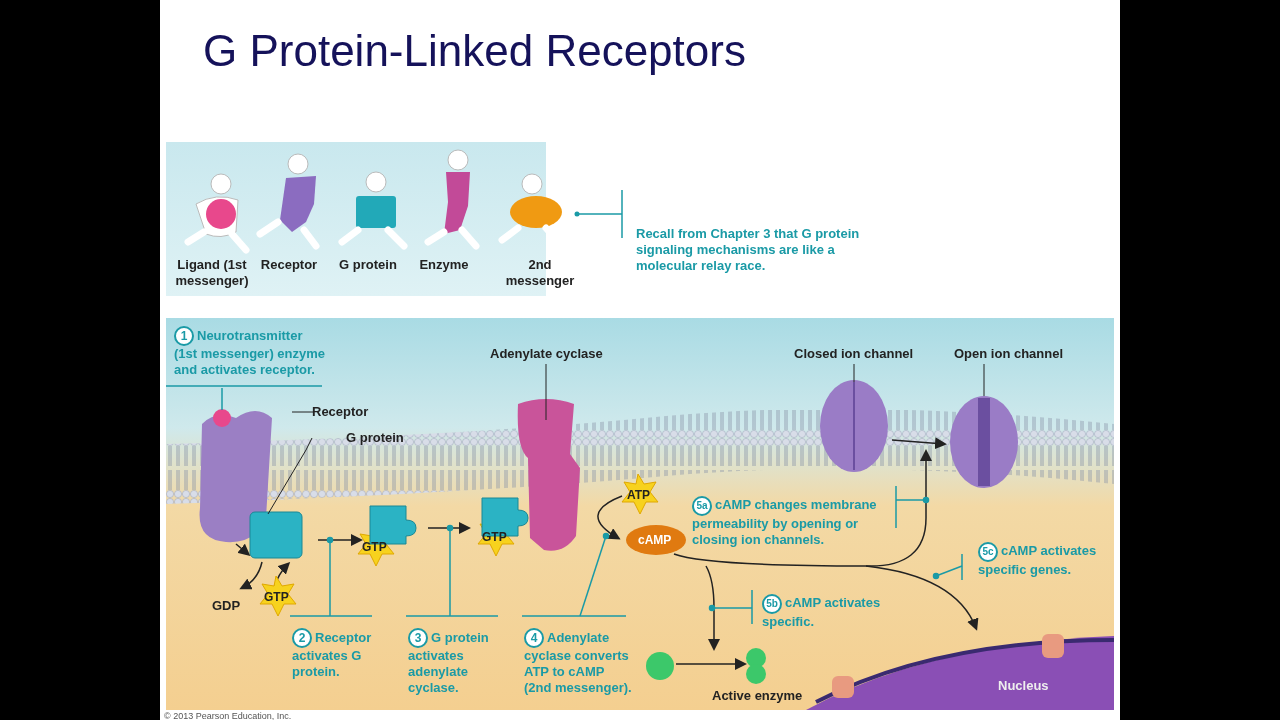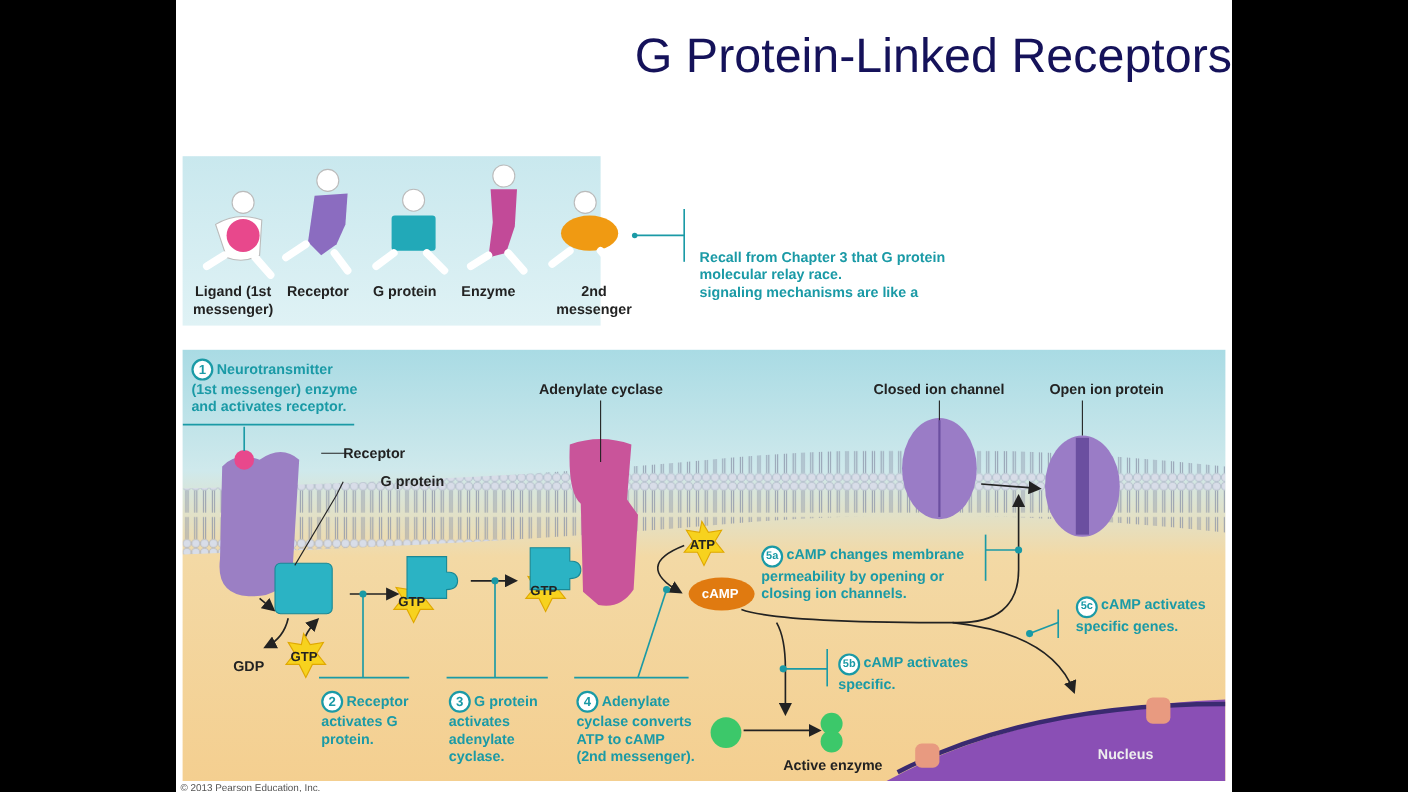--- a/index.html
+++ b/index.html
@@ -1,18 +1,18 @@
 <!DOCTYPE html>
 <html><head>
 <meta charset="utf-8">
 <style>
   html,body{margin:0;padding:0;}
   body{width:1280px;height:720px;background:#000;position:relative;overflow:hidden;font-family:"Liberation Sans",sans-serif;}
   .slide{position:absolute;left:160px;top:0;width:960px;height:720px;background:#fff;overflow:hidden;}
-  .title{position:absolute;left:0;top:26px;width:960px;text-align:right;font-family:"Liberation Sans",sans-serif;font-size:44px;color:#15125a;}
+  .title{position:absolute;left:0;top:26px;width:960px;text-align:left;font-family:"Liberation Sans",sans-serif;font-size:44px;color:#15125a;padding-left:43px;}
   .relay{position:absolute;left:6px;top:142px;width:380px;height:154px;background:linear-gradient(#c9e8ee,#dff2f5);}
   .relay-label{position:absolute;font-weight:bold;font-size:13px;color:#222;line-height:16px;text-align:center;}
   .recall{position:absolute;left:476px;top:189px;font-weight:bold;font-size:13px;color:#1a9aa6;line-height:16px;width:260px;margin-top:37px;}
   .main{position:absolute;left:6px;top:318px;width:948px;height:392px;background:linear-gradient(#a9dbe4 0%,#cfe9ec 28%,#f3d9a5 48%,#f4cf90 100%);}
   .step{position:absolute;font-weight:bold;font-size:13px;color:#1a9aa6;line-height:16px;}
   .step .num{display:inline-block;width:16px;height:16px;border:2px solid #1a9aa6;border-radius:50%;background:#fff;text-align:center;line-height:16px;font-size:12px;margin-right:3px;box-sizing:content-box;}
   .lbl{position:absolute;font-weight:bold;font-size:13px;color:#222;}
   .copyright{position:absolute;left:4px;top:711px;font-size:9px;color:#555;}
   svg{position:absolute;left:0;top:0;}
 </style>
@@ -65,22 +65,22 @@
     </div>
   </div>
 
   <svg width="960" height="320" style="pointer-events:none">
     <line x1="417" y1="214" x2="462" y2="214" stroke="#1a9aa6" stroke-width="1.5"></line>
     <circle cx="417" cy="214" r="2.5" fill="#1a9aa6"></circle>
     <line x1="462" y1="190" x2="462" y2="238" stroke="#1a9aa6" stroke-width="1.5"></line>
   </svg>
   <div class="recall">
     <div>Recall from Chapter 3 that G protein</div>
+    <div>signaling mechanisms are like a</div>
     <div>molecular relay race.</div>
-    <div>signaling mechanisms are like a</div>
   </div>
 
   <div class="main">
     <svg width="948" height="392">
       <defs>
         <pattern id="lipid" width="8" height="60" patternUnits="userSpaceOnUse">
           <circle cx="4" cy="4" r="3.6" fill="#d8dde8" stroke="#9aa3b8" stroke-width="0.5"></circle>
           <line x1="3" y1="8" x2="3" y2="28" stroke="#8890a6" stroke-width="0.8"></line>
           <line x1="5" y1="8" x2="5" y2="28" stroke="#8890a6" stroke-width="0.8"></line>
           <line x1="3" y1="32" x2="3" y2="52" stroke="#8890a6" stroke-width="0.8"></line>
@@ -178,21 +178,21 @@
         <line x1="770" y1="258" x2="796" y2="248"></line>
           <line x1="796" y1="236" x2="796" y2="262"></line>
           <circle cx="770" cy="258" r="2.5"></circle>
       </g>
     </svg>
 
     <div class="lbl" style="left:146px;top:86px;">Receptor</div>
     <div class="lbl" style="left:180px;top:112px;">G protein</div>
     <div class="lbl" style="left:324px;top:28px;">Adenylate cyclase</div>
     <div class="lbl" style="left:628px;top:28px;">Closed ion channel</div>
-    <div class="lbl" style="left:788px;top:28px;">Open ion protein</div>
+    <div class="lbl" style="left:788px;top:28px;">Open ion channel</div>
     <div class="lbl" style="left:46px;top:280px;">GDP</div>
     <div class="lbl" style="left:98px;top:272px;font-size:12px;">GTP</div>
     <div class="lbl" style="left:196px;top:222px;font-size:12px;">GTP</div>
     <div class="lbl" style="left:316px;top:212px;font-size:12px;">GTP</div>
     <div class="lbl" style="left:461px;top:170px;font-size:12px;">ATP</div>
     <div class="lbl" style="left:472px;top:215px;font-size:12px;color:#fff;">cAMP</div>
     <div class="lbl" style="left:546px;top:370px;">Active enzyme</div>
     <div class="lbl" style="left:832px;top:360px;color:#eee;">Nucleus</div>
 
     <div class="step" style="left:8px;top:8px;">

